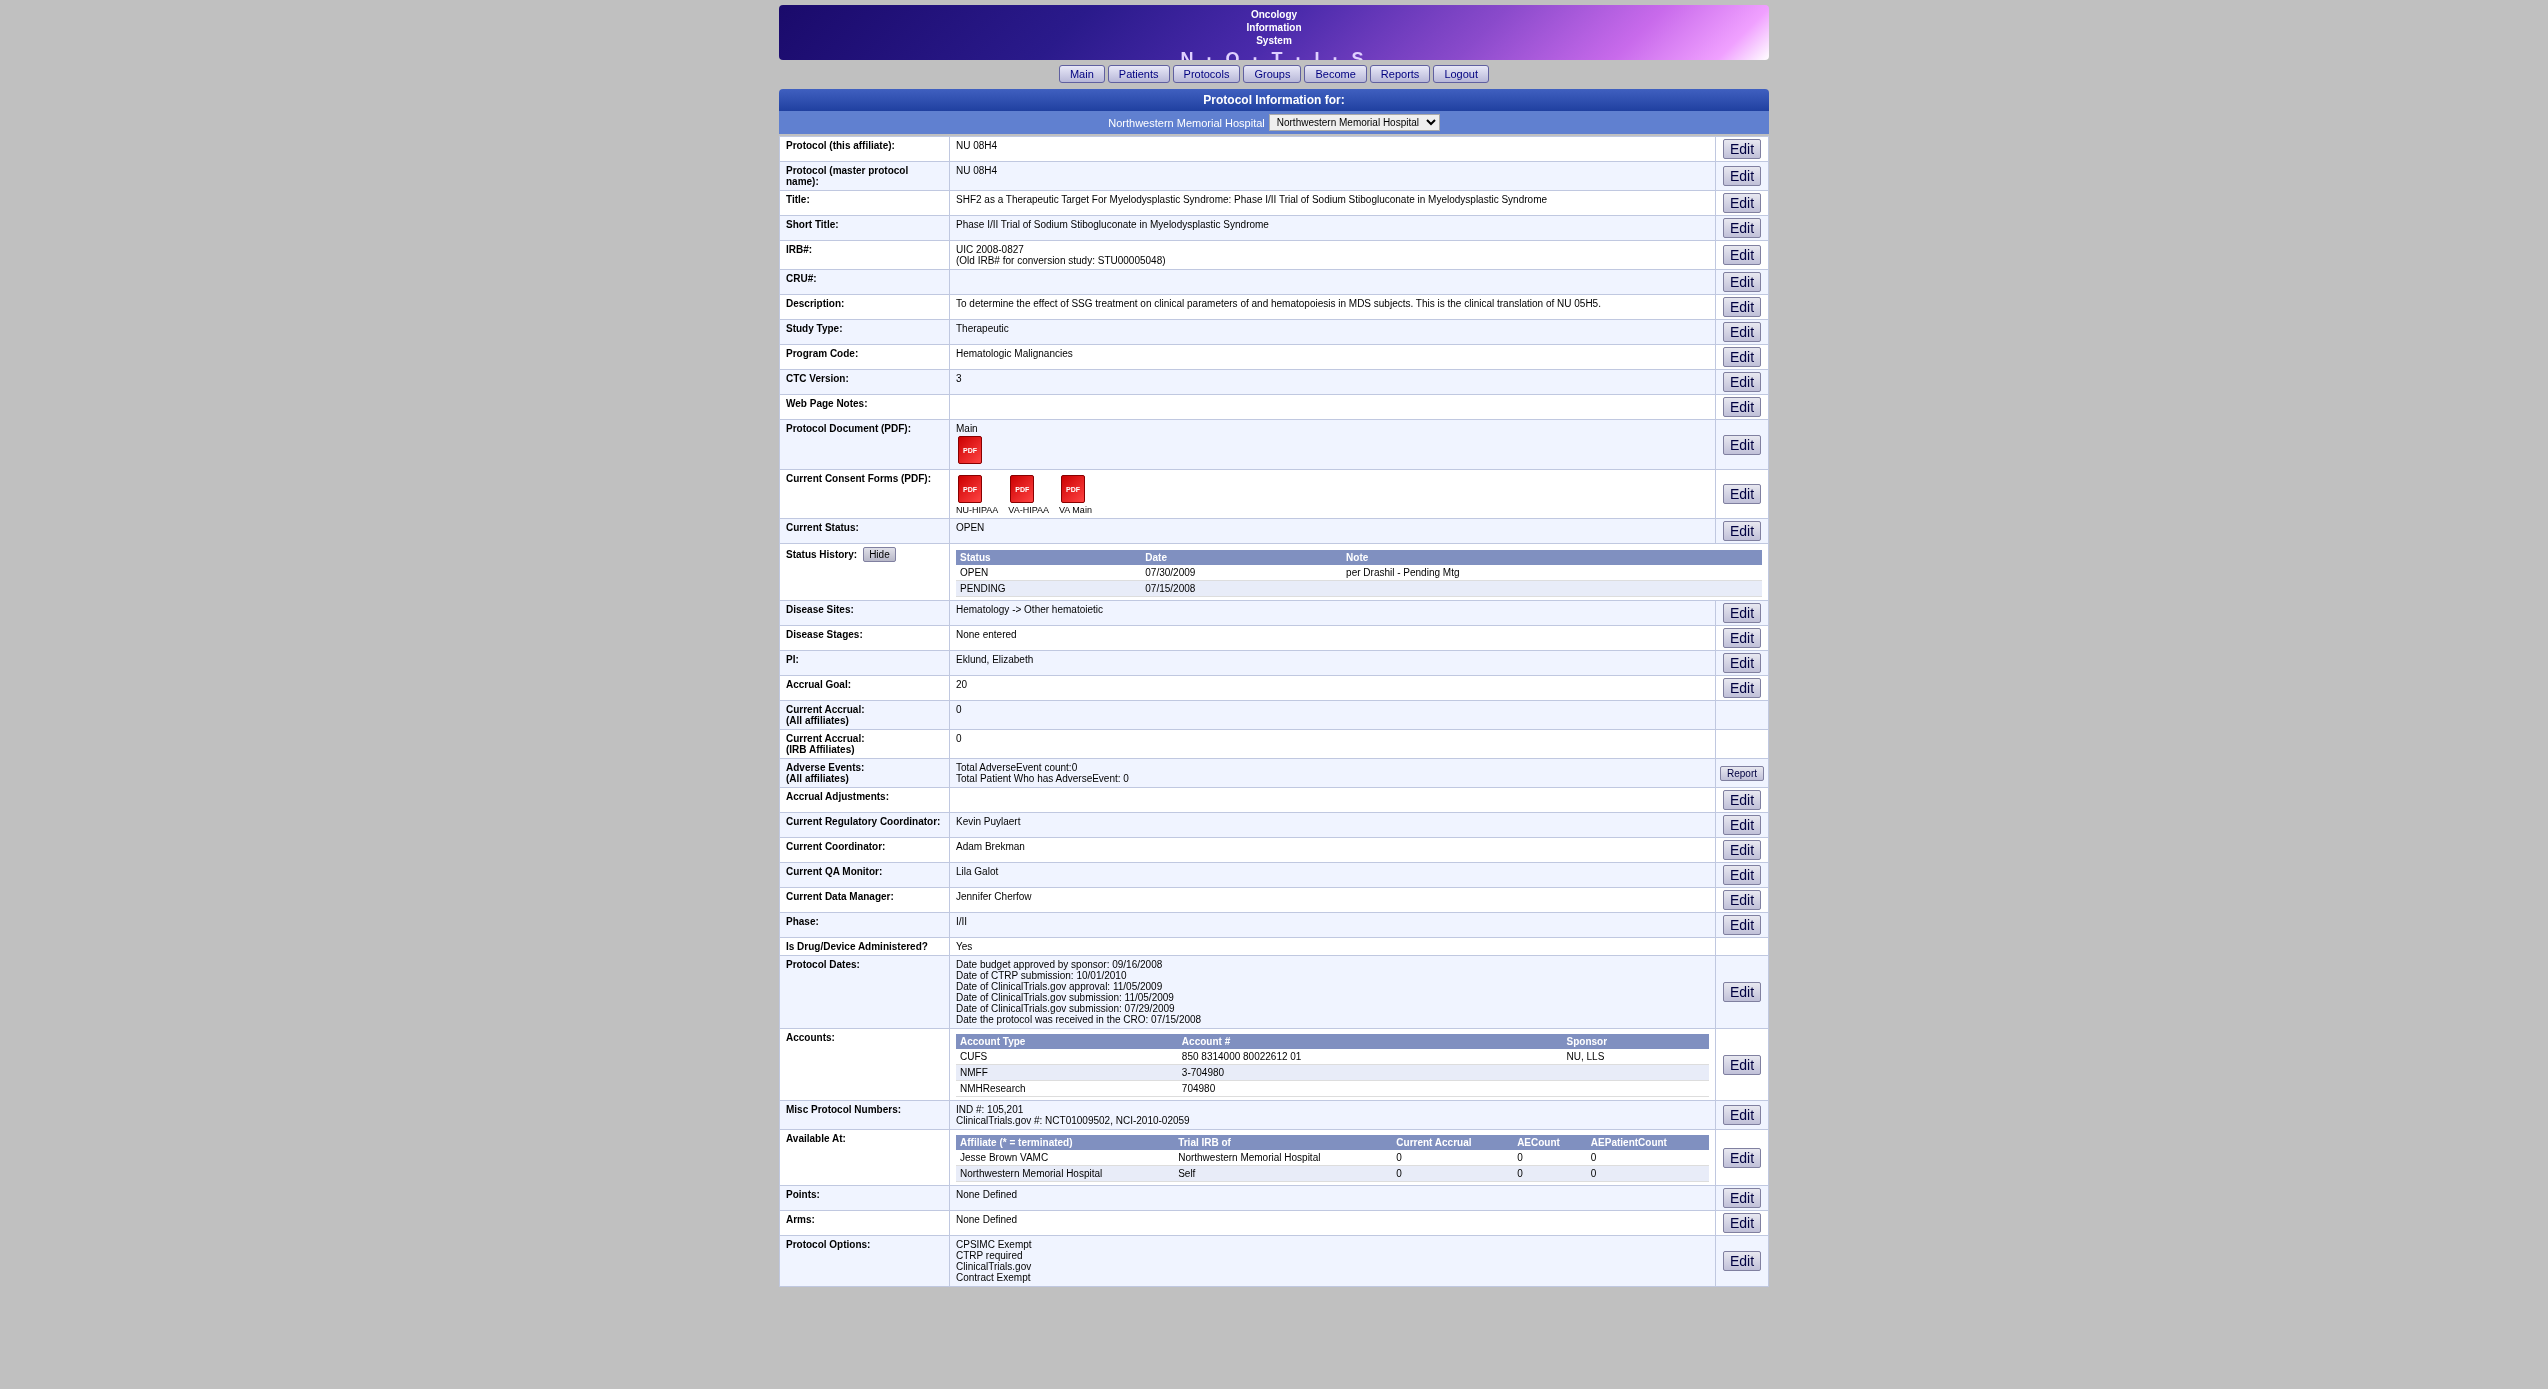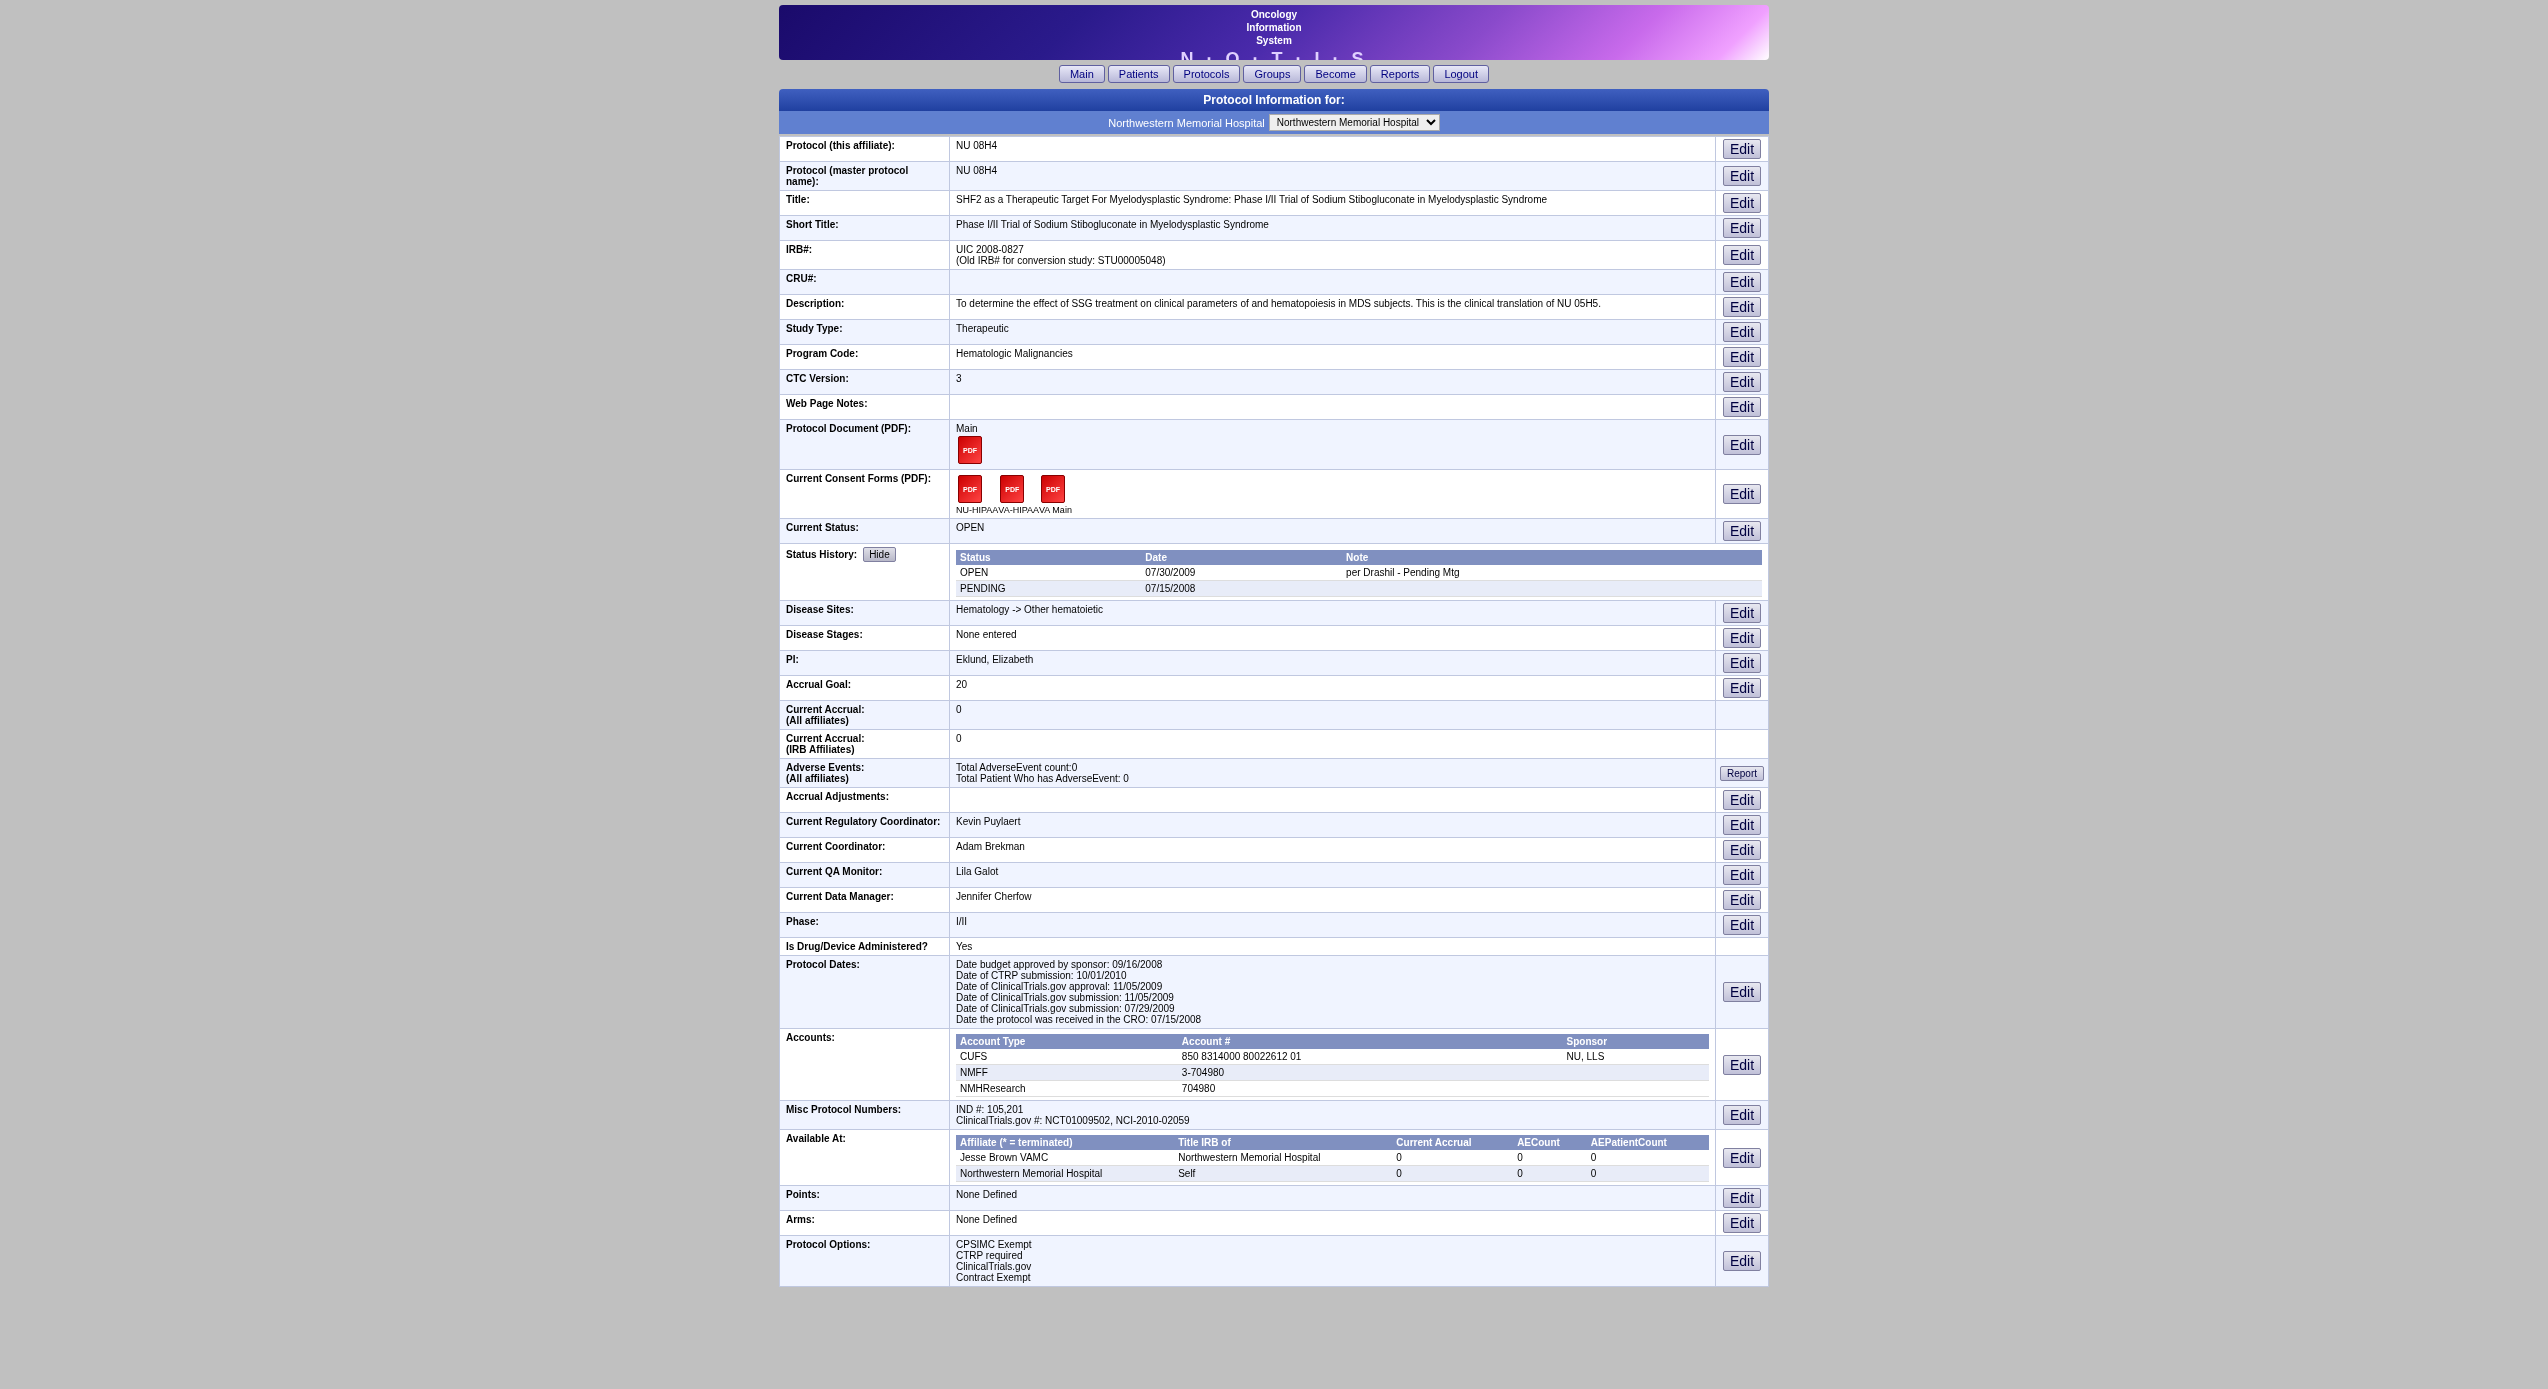--- a/index.html
+++ b/index.html
@@ -212,21 +212,21 @@
       cursor: pointer;
     }
     .pdf-label {
       font-size: 9px;
       text-align: center;
       display: block;
     }
     .pdf-container {
       display: inline-flex;
       align-items: center;
-      gap: 0;
+      gap: 10px;
     }
     .hide-btn {
       background: linear-gradient(to bottom, #e0e0e8, #b8b8c8);
       border: 1px solid #8080a0;
       border-radius: 2px;
       padding: 1px 5px;
       font-size: 10px;
       cursor: pointer;
     }
     .section-span {
@@ -552,21 +552,21 @@
         <td class="action-cell"><button class="edit-btn">Edit</button></td>
       </tr>
 
       <tr>
         <td class="label-cell">Available At:</td>
         <td class="value-cell" colspan="1">
           <table class="affiliates-table">
             <thead>
               <tr>
                 <th>Affiliate (* = terminated)</th>
-                <th>Title IRB of</th>
+                <th>Trial IRB of</th>
                 <th>Current Accrual</th>
                 <th>AECount</th>
                 <th>AEPatientCount</th>
               </tr>
             </thead>
             <tbody>
               <tr>
                 <td>Jesse Brown VAMC</td>
                 <td>Northwestern Memorial Hospital</td>
                 <td>0</td>

